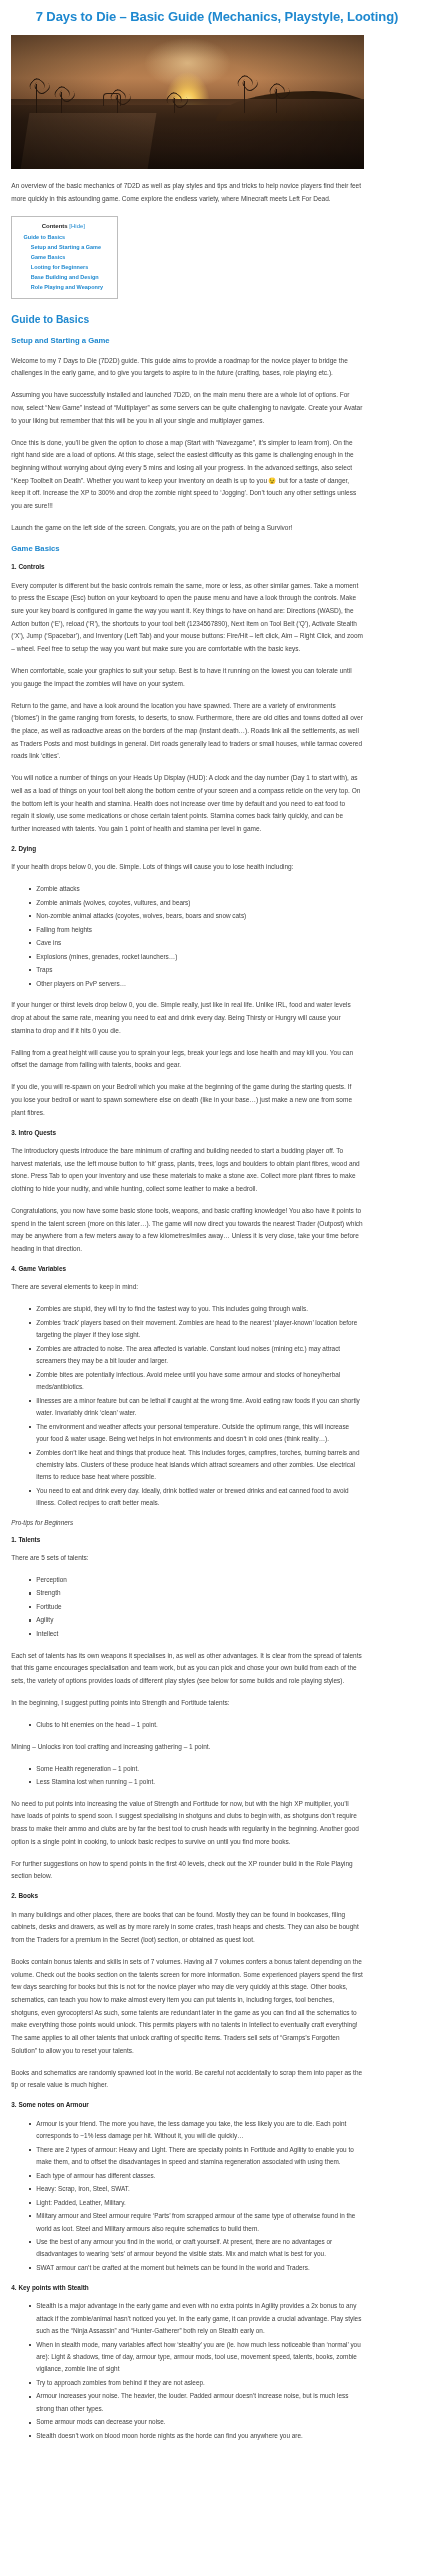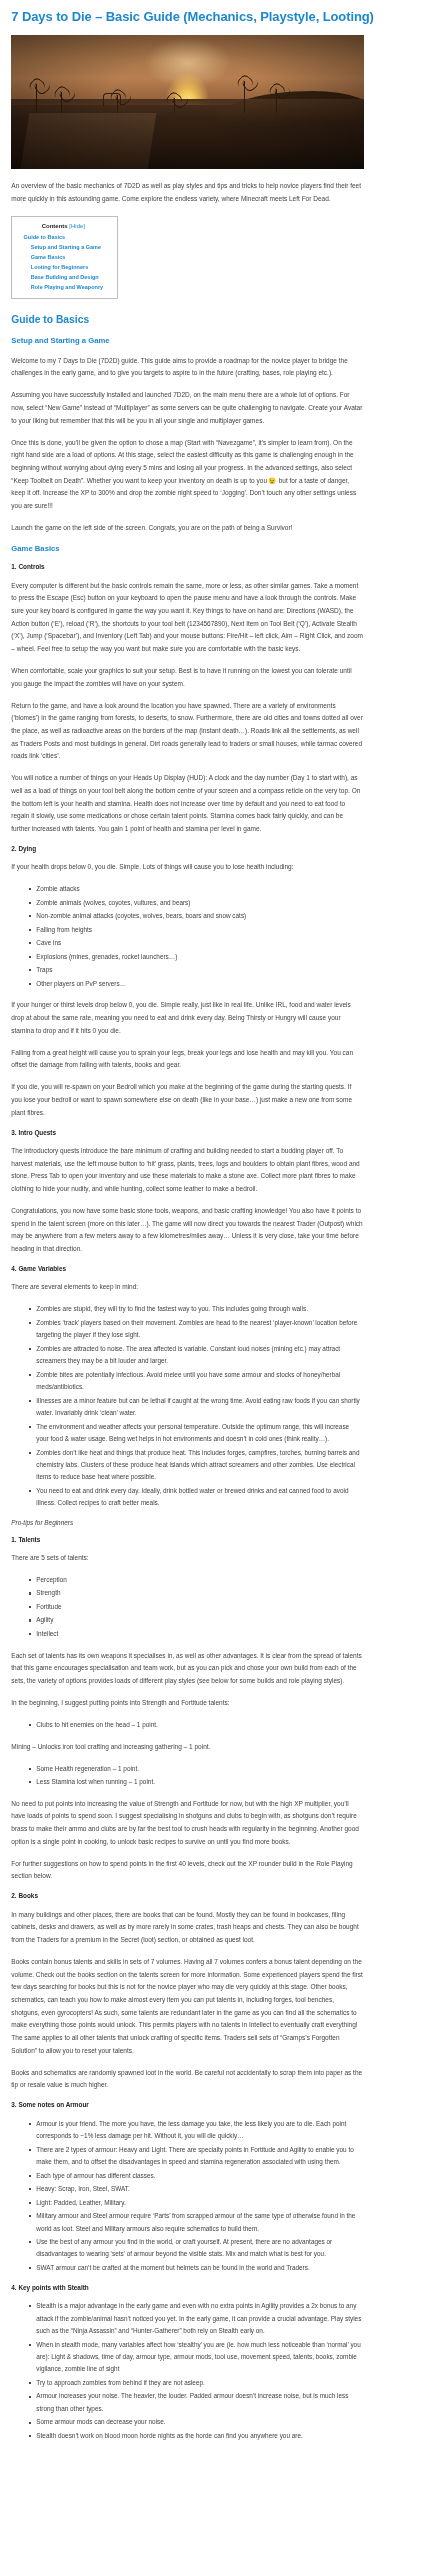--- a/index.html
+++ b/index.html
@@ -17,20 +17,21 @@
     width: 434px;
     padding: 7.2px 11.3px 15.5px 11.3px;
   }
   h1.post-title {
     color: #1e88cf;
     font-size: 13px;
     line-height: 1.26;
     font-weight: bold;
     margin: 2.1px 0 9.3px 0;
     letter-spacing: -0.1px;
+    text-align: center;
   }
   .hero {
     width: 353px;
     height: 134px;
     margin: 0 0 11.3px 0;
     position: relative;
     overflow: hidden;
     background: #2b1d13;
   }
   .hero .sky {

